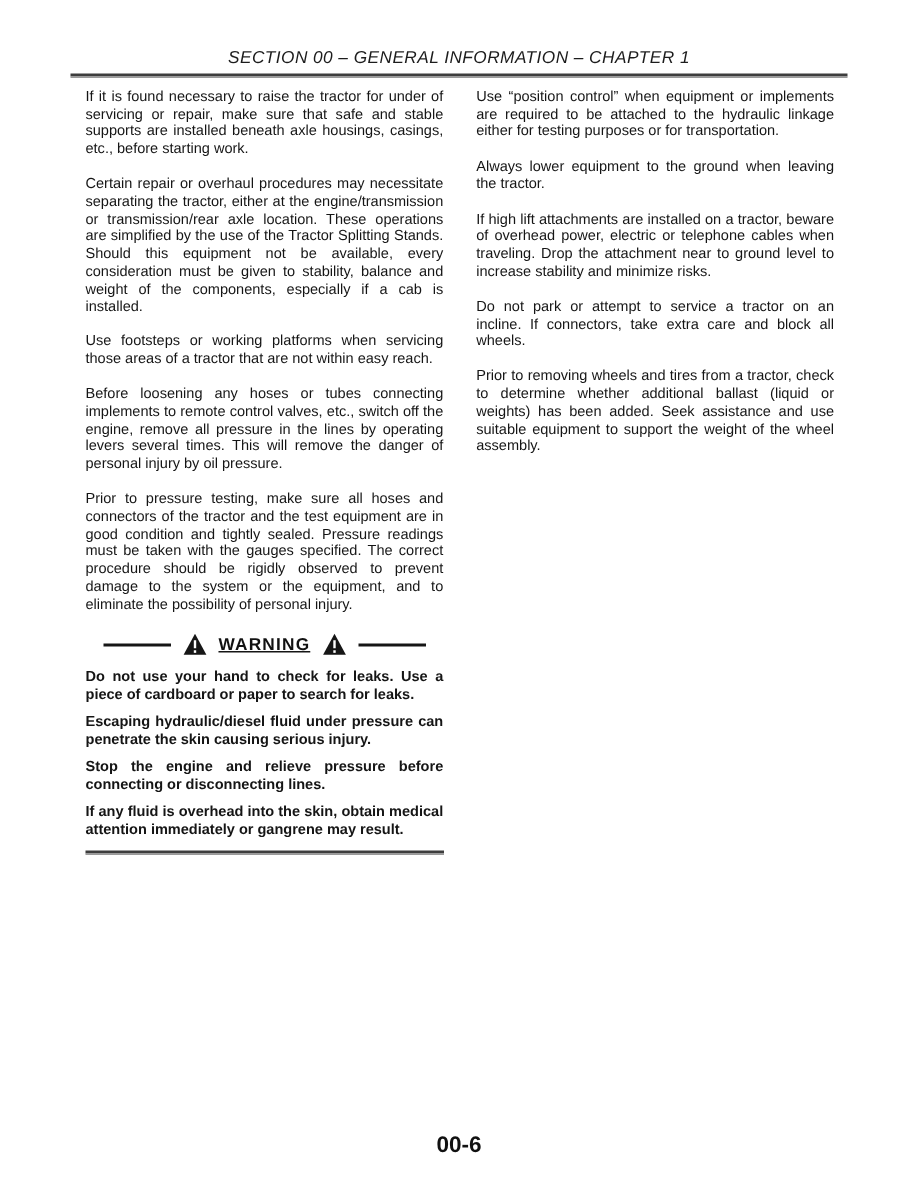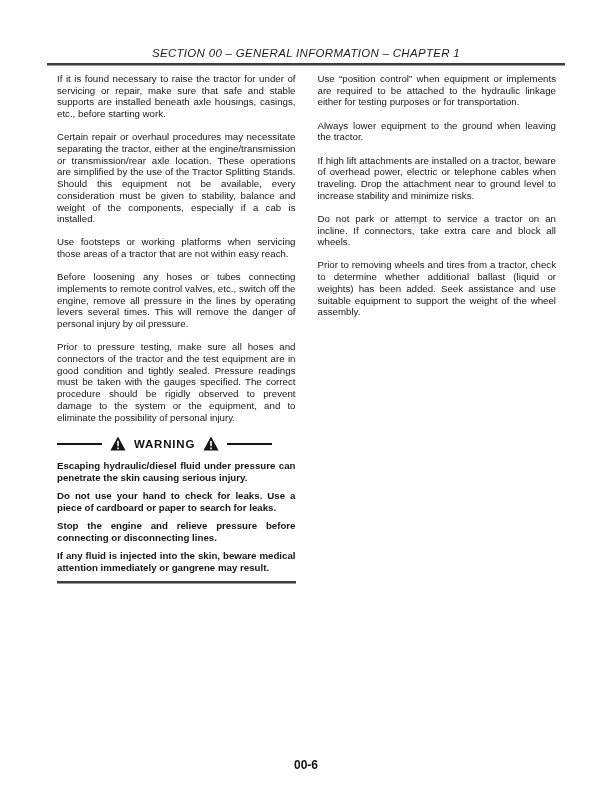--- a/index.html
+++ b/index.html
@@ -7,21 +7,21 @@
   body {
     background: #ffffff;
     font-family: "Liberation Sans", sans-serif;
     color: #151515;
     position: relative;
     overflow: hidden;
   }
   .page {
     width: 612px; height: 792px;
     position: relative;
-    padding-top: 47px;
+    padding-top: 33px;
   }
   .page-header { text-align: center; }
   .header-title {
     font-style: italic;
     font-size: 11.5px;
     letter-spacing: 0.3px;
     color: #1c1c1c;
     white-space: nowrap;
   }
   .header-rule {
@@ -41,22 +41,24 @@
   .col p {
     font-size: 9.7px;
     line-height: 11.7px;
     text-align: justify;
     margin-bottom: 11.5px;
     color: #151515;
   }
   .warning-header {
     display: flex;
     align-items: center;
+    justify-content: center;
     gap: 8px;
     margin: 13px 0 9px 0;
+    text-decoration: underline;
   }
   .warn-line {
     width: 45px;
     height: 0;
     border-top: 2px solid #161616;
   }
   .warn-title {
     font-weight: bold;
     font-size: 11.5px;
     letter-spacing: 0.8px;
@@ -79,21 +81,21 @@
   }
   .page-footer {
     position: absolute;
     bottom: 19px;
     left: 0;
     width: 100%;
     text-align: center;
   }
   .page-number {
     font-weight: bold;
-    font-size: 12px;
+    font-size: 15px;
     color: #111;
   }
 </style>
 </head>
 <body>
 
 <div class="page">
 
   <div class="page-header">
     <div class="header-title">SECTION 00 – GENERAL INFORMATION – CHAPTER 1</div>
@@ -123,24 +125,24 @@
           <span class="warn-tri">
             <svg width="16" height="15" viewBox="0 0 24 22">
               <path d="M12 0.5 L23.4 21.5 L0.6 21.5 Z" fill="#161616"></path>
               <rect x="10.8" y="7" width="2.4" height="8" fill="#ffffff"></rect>
               <rect x="10.8" y="17" width="2.4" height="2.6" fill="#ffffff"></rect>
             </svg>
           </span>
           <span class="warn-line"></span>
         </div>
         <div class="warning-body">
+          <p>Do not use your hand to check for leaks. Use a piece of cardboard or paper to search for leaks.</p>
           <p>Escaping hydraulic/diesel fluid under pressure can penetrate the skin causing serious injury.</p>
-          <p>Do not use your hand to check for leaks. Use a piece of cardboard or paper to search for leaks.</p>
           <p>Stop the engine and relieve pressure before connecting or disconnecting lines.</p>
-          <p>If any fluid is injected into the skin, beware medical attention immediately or gangrene may result.</p>
+          <p>If any fluid is overhead into the skin, obtain medical attention immediately or gangrene may result.</p>
         </div>
         <div class="warning-end-rule"></div>
       </div>
     </div>
 
     <div class="col">
       <p>Use “position control” when equipment or implements are required to be attached to the hydraulic linkage either for testing purposes or for transportation.</p>
       <p>Always lower equipment to the ground when leaving the tractor.</p>
       <p>If high lift attachments are installed on a tractor, beware of overhead power, electric or telephone cables when traveling. Drop the attachment near to ground level to increase stability and minimize risks.</p>
       <p>Do not park or attempt to service a tractor on an incline. If connectors, take extra care and block all wheels.</p>

